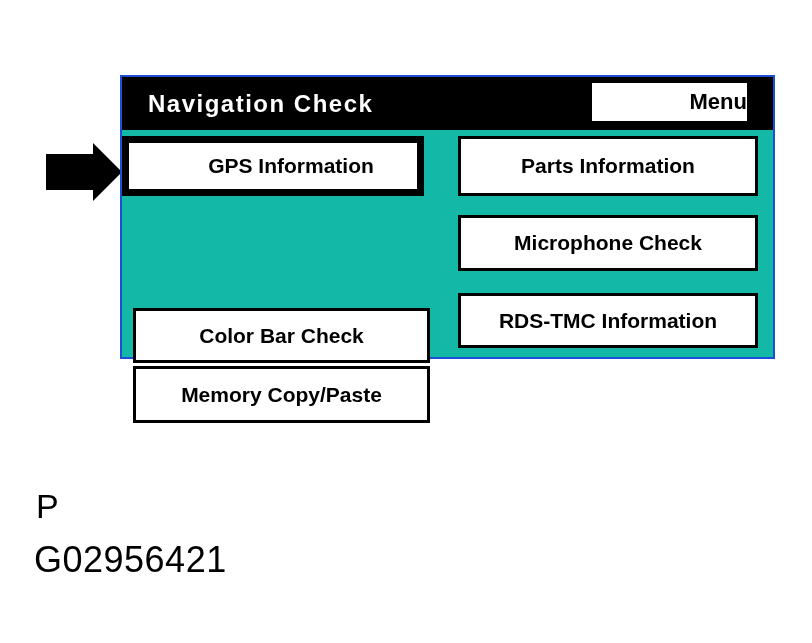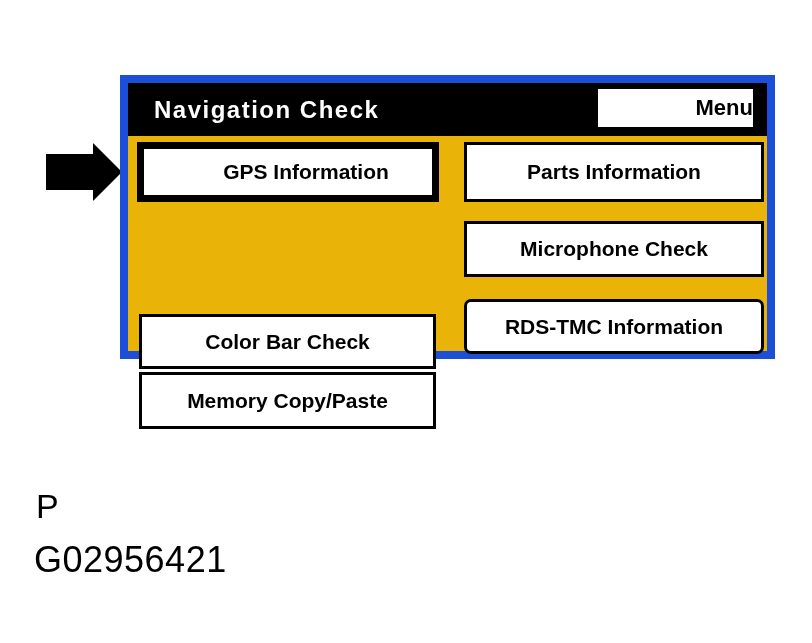--- a/index.html
+++ b/index.html
@@ -16,23 +16,23 @@
     color: #000;
   }
 
   
   .panel {
     position: absolute;
     left: 120px;
     top: 75px;
     width: 655px;
     height: 284px;
-    border: 8px solid #1d4ed8;
+    border: 2px solid #1d4ed8;
     box-sizing: border-box;
-    background: #eab308;
+    background: #14b8a6;
   }
   .titlebar {
     position: absolute;
     left: 0;
     top: 0;
     width: 100%;
     height: 53px;
     background: #000000;
   }
   .title {
@@ -72,26 +72,26 @@
     align-items: center;
     justify-content: center;
     font-weight: bold;
     font-size: 21px;
     color: #000;
     white-space: nowrap;
     cursor: pointer;
   }
   .btn.selected { border-width: 7px; }
 
-  .b1 { left: 9px;   top: 59px;  width: 302px; height: 60px; padding-left: 36px; }
+  .b1 { left: 0;   top: 59px;  width: 302px; height: 60px; padding-left: 36px; }
   .b2 { left: 336px; top: 59px;  width: 300px; height: 60px; }
   .b3 { left: 11px;  top: 138px; width: 297px; height: 56px; }
   .b4 { left: 336px; top: 138px; width: 300px; height: 56px; }
   .b5 { left: 11px;  top: 216px; width: 297px; height: 55px; margin-top: 15px; }
-  .b6 { left: 336px; top: 216px; width: 300px; height: 55px; border-radius: 7px; }
+  .b6 { left: 336px; top: 216px; width: 300px; height: 55px; }
   .b7 { left: 11px;  top: 289px; width: 297px; height: 57px; }
 
   
   .arrow {
     position: absolute;
     left: 46px;
     top: 143px;
     width: 76px;
     height: 58px;
   }

